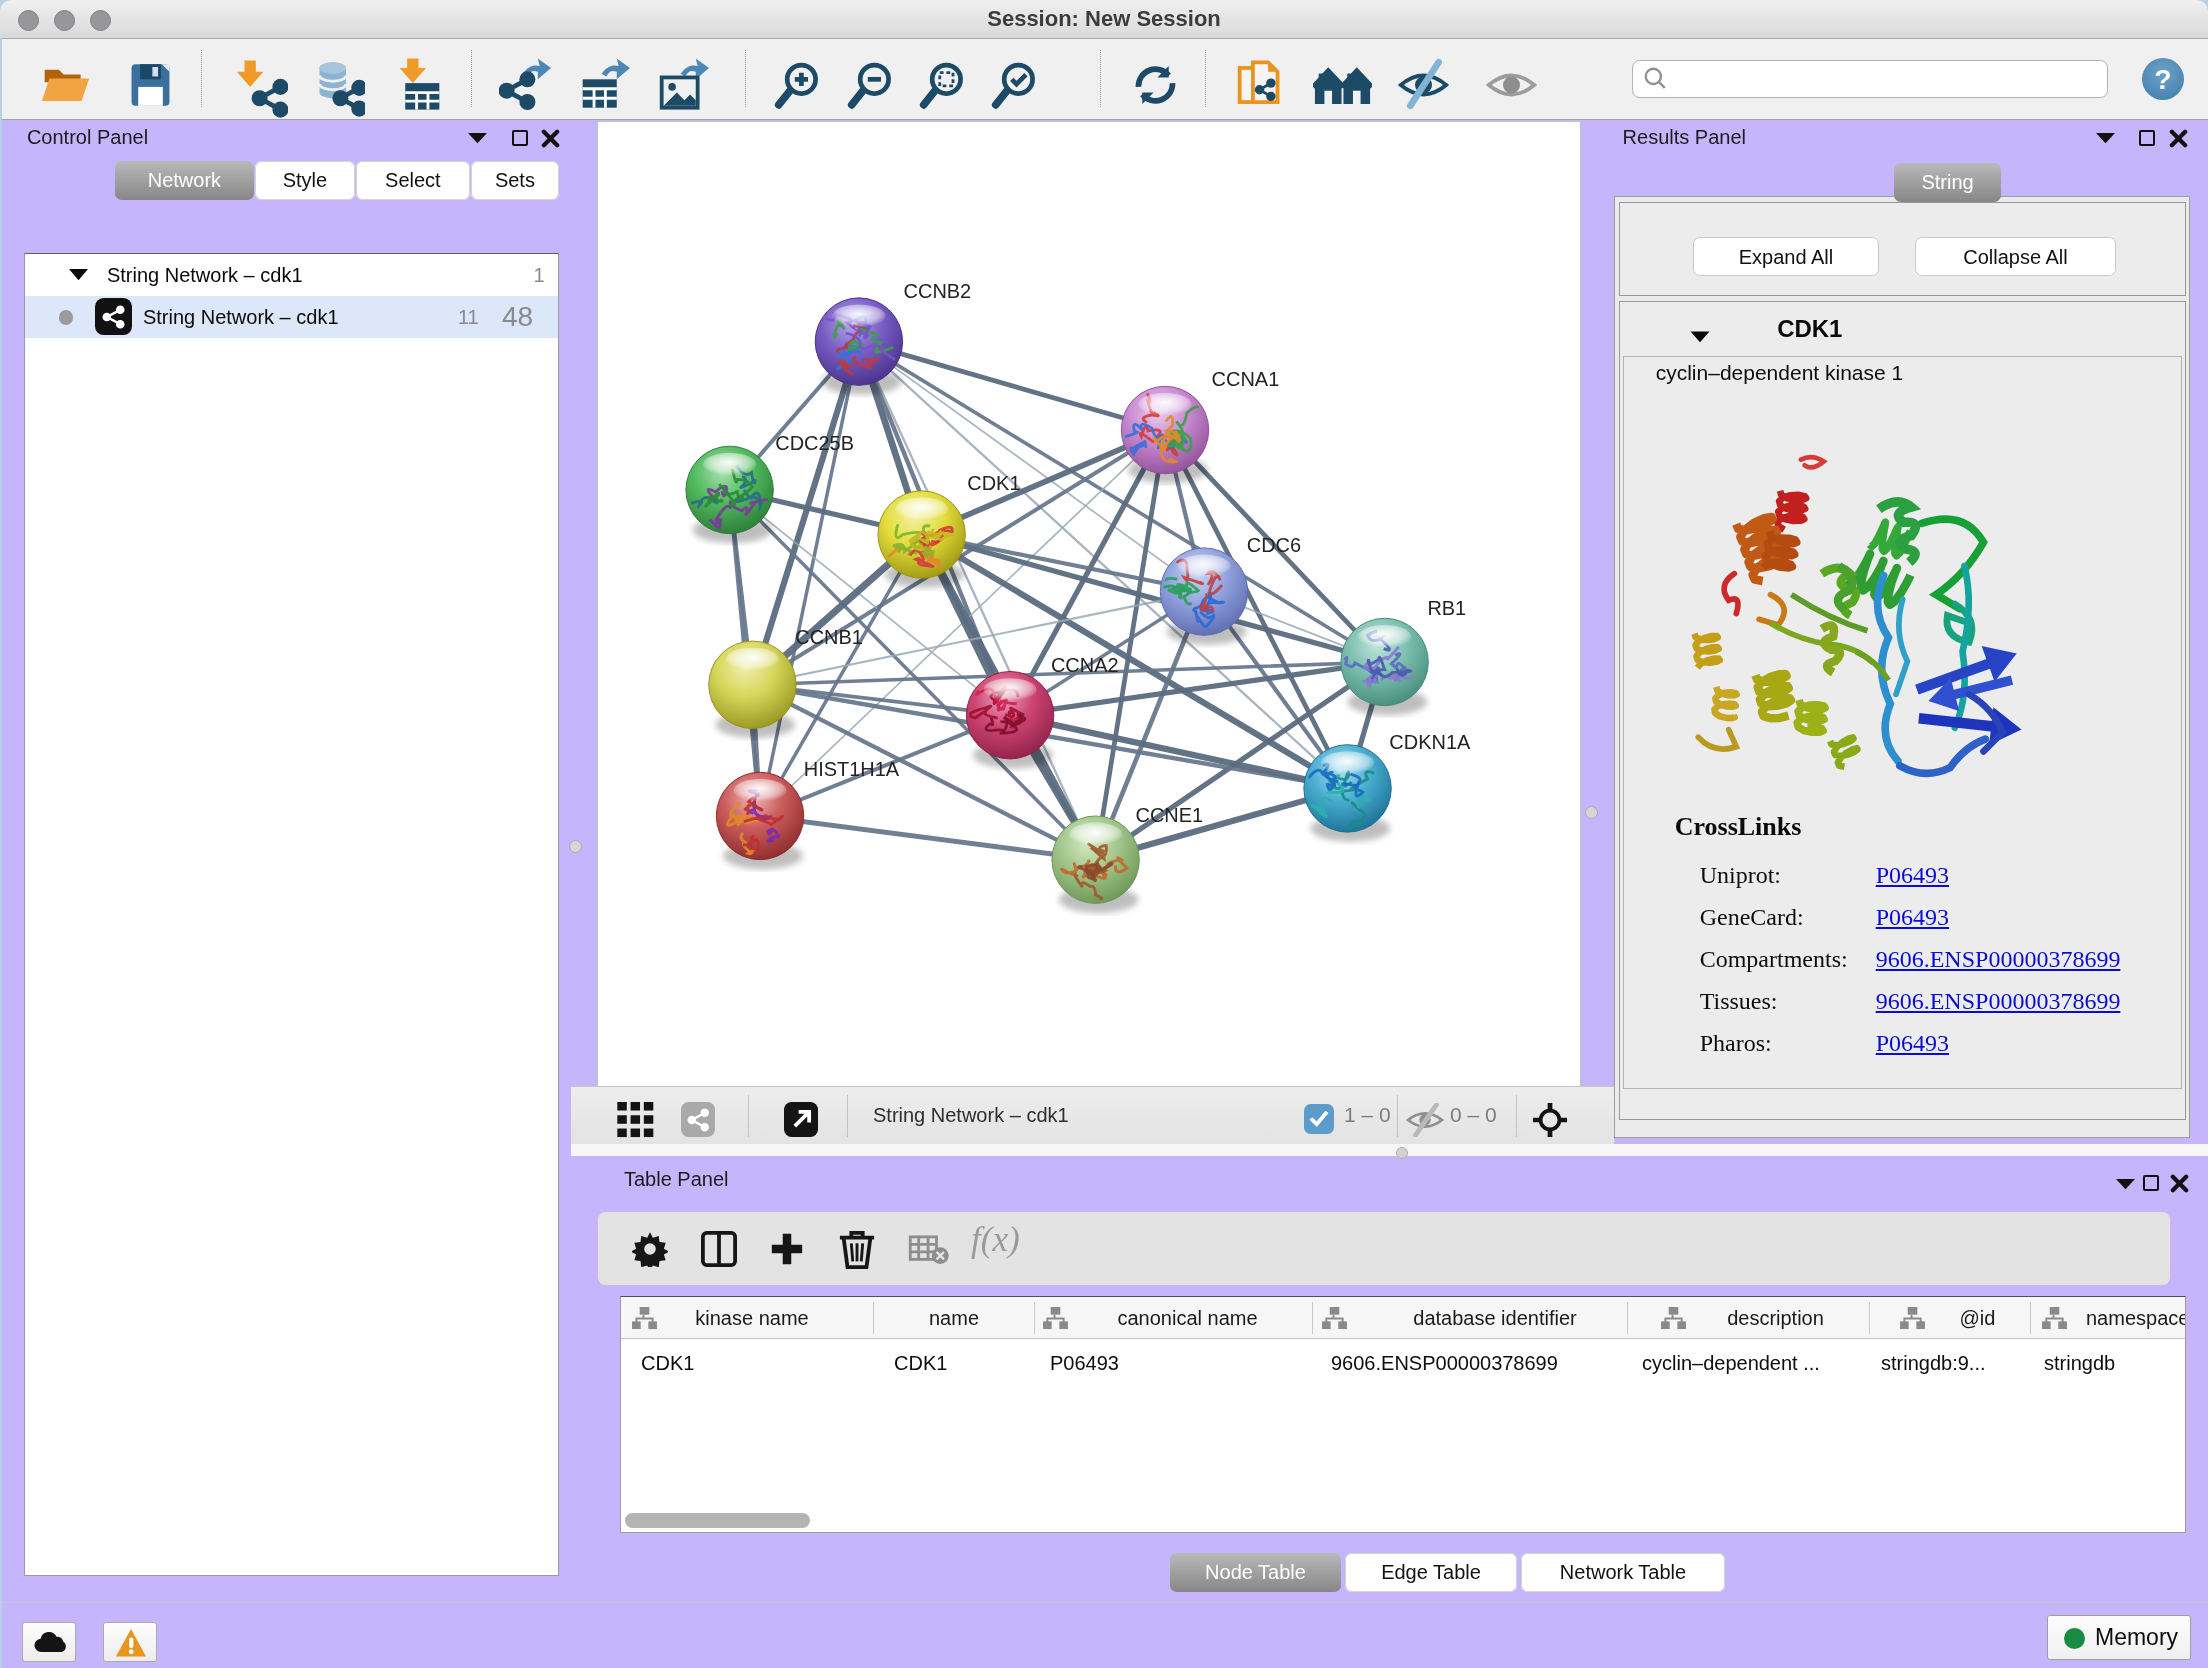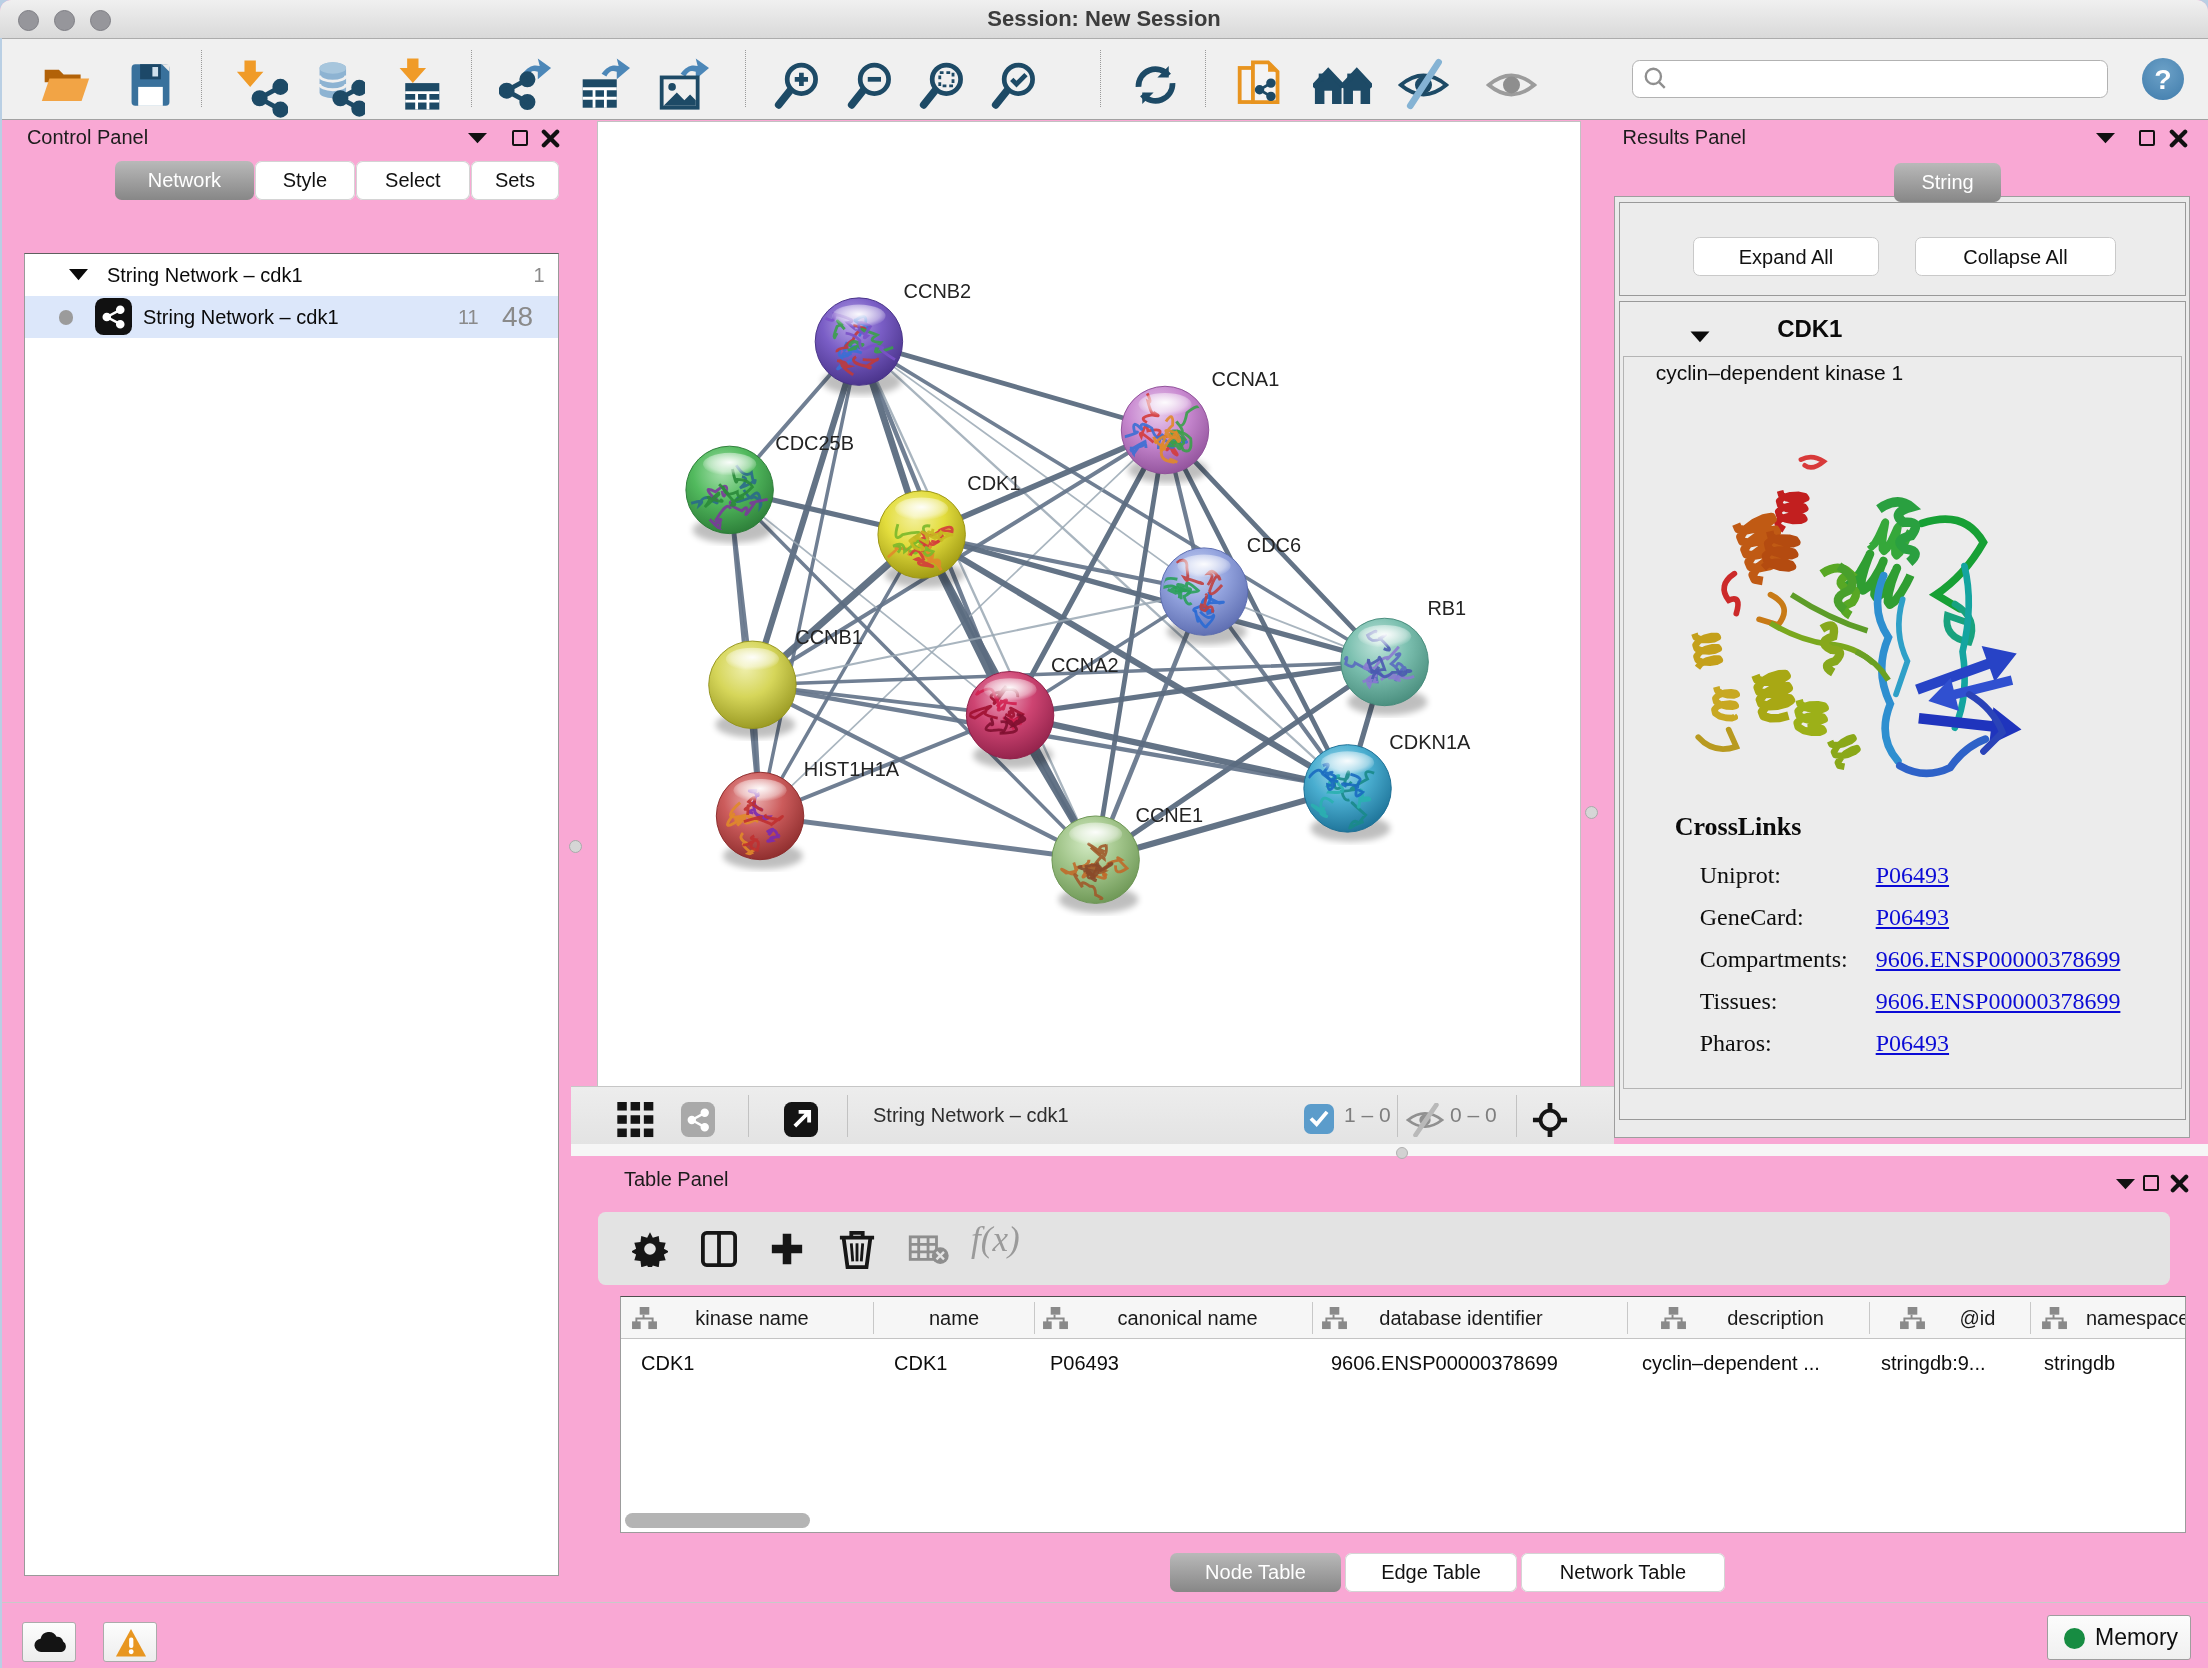--- a/index.html
+++ b/index.html
@@ -1,17 +1,17 @@
 <!DOCTYPE html>
 <html style="font-size:15px"><head>
 <meta charset="utf-8">
 <style>
 html,body{margin:0;padding:0;width:2208px;height:1668px;overflow:hidden;
  font-family:"Liberation Sans",sans-serif;background:#b9cfe4;}
-#win{position:absolute;left:0;top:0;width:2208px;height:1668px;background:#f9a8d4;border-radius:11.4px 11.4px 0 0;overflow:hidden;}
+#win{position:absolute;left:0;top:0;width:2208px;height:1668px;background:#c4b5fd;border-radius:11.4px 11.4px 0 0;overflow:hidden;}
 .abs{position:absolute;}
 #titlebar{position:absolute;left:0;top:0;width:2208px;height:38px;
  background:linear-gradient(#f0f0f0,#d9d9d9);border-bottom:1px solid #acacac;border-radius:9.5px 9.5px 0 0;}
 .tl{position:absolute;top:9.5px;width:21px;height:21px;border-radius:50%;
  background:#96969b;border:1px solid #7e7e84;box-sizing:border-box;}
 #title{position:absolute;left:0;top:0;width:100%;text-align:center;line-height:38px;
  font-size:22px;font-weight:bold;color:#3c3c3c;}
 #toolbar{position:absolute;left:0;top:39px;width:2208px;height:80px;background:#f0f0f0;border-bottom:1px solid #a2a2a2;}
 .tbi{position:absolute;top:5.7px;height:80px;display:flex;align-items:center;justify-content:center;}
 .tsep{position:absolute;top:11.4px;height:57px;width:0;border-left:1.9px dotted #9a9a9a;}
@@ -718,21 +718,21 @@
         </svg>
    <div class="hdrtxt abs" style="left:476px;top:0;width:181px;">canonical name</div>
    <svg class="hdrico abs" style="left:701px;top:9.5px;" width="25" height="23" viewBox="0 0 26 24">
           <g fill="#8a8a8a">
             <rect x="8" y="0" width="10" height="8"></rect>
             <rect x="0" y="15" width="9" height="8"></rect>
             <rect x="17" y="15" width="9" height="8"></rect>
             <path d="M12 8 v4 M4.5 19 v-7 h17 v7" stroke="#8a8a8a" stroke-width="2" fill="none"></path>
           </g>
         </svg>
-   <div class="hdrtxt abs" style="left:726px;top:0;width:228px;">database identifier</div>
+   <div class="hdrtxt abs" style="left:760px;top:0;width:228px;">database identifier</div>
    <svg class="hdrico abs" style="left:1040px;top:9.5px;" width="25" height="23" viewBox="0 0 26 24">
           <g fill="#8a8a8a">
             <rect x="8" y="0" width="10" height="8"></rect>
             <rect x="0" y="15" width="9" height="8"></rect>
             <rect x="17" y="15" width="9" height="8"></rect>
             <path d="M12 8 v4 M4.5 19 v-7 h17 v7" stroke="#8a8a8a" stroke-width="2" fill="none"></path>
           </g>
         </svg>
    <div class="hdrtxt abs" style="left:1083px;top:0;width:143px;">description</div>
    <svg class="hdrico abs" style="left:1279px;top:9.5px;" width="25" height="23" viewBox="0 0 26 24">

